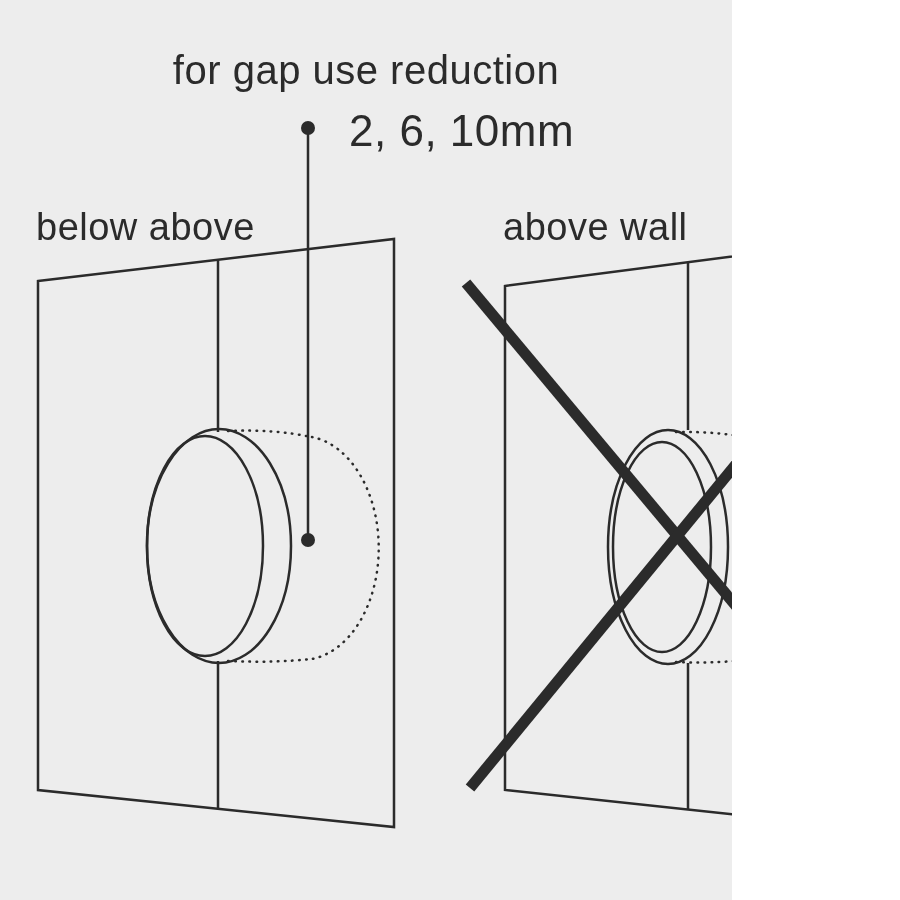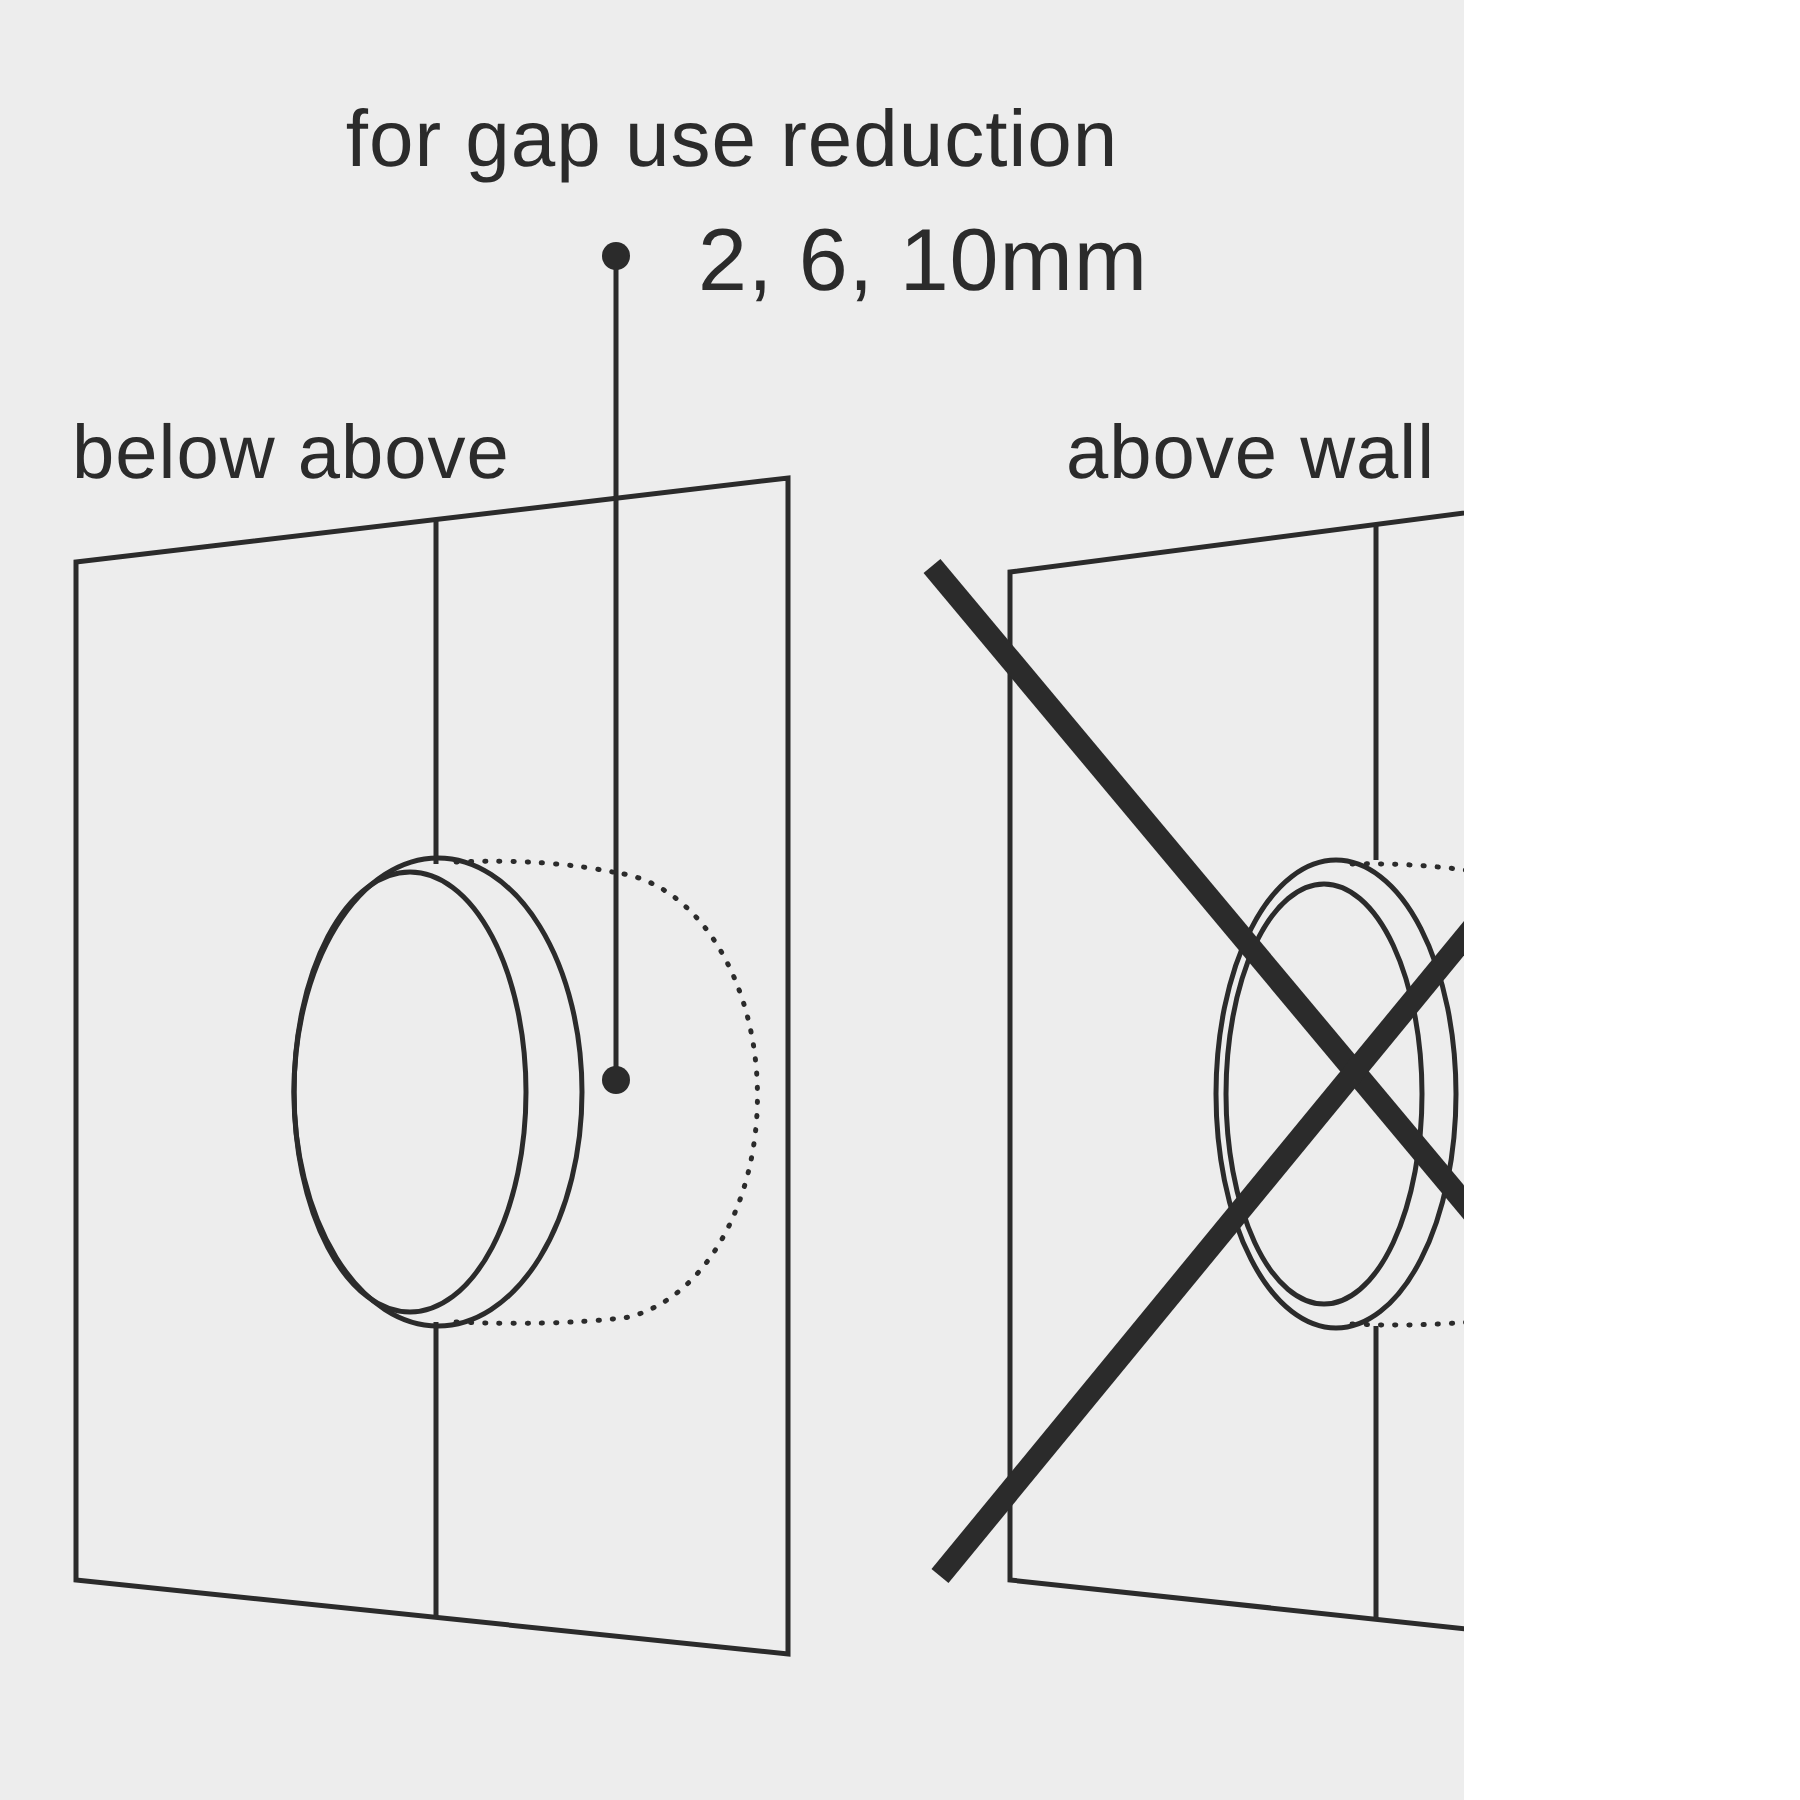--- a/index.html
+++ b/index.html
@@ -57,21 +57,21 @@
     font-size: 44px;
     font-weight: 500;
     margin-left: 15px;
   }
   .panel-label {
     top: 206px;
     font-size: 38px;
     font-weight: 500;
   }
   .label-left { left: 36px; }
-  .label-right { left: 533px; }
+  .label-right { left: 503px; }
 </style>
 </head>
 <body>
 
 <div class="page">
 
   <div class="txt title">for gap use reduction</div>
 
   <div class="txt measurement">2, 6, 10mm</div>
 

